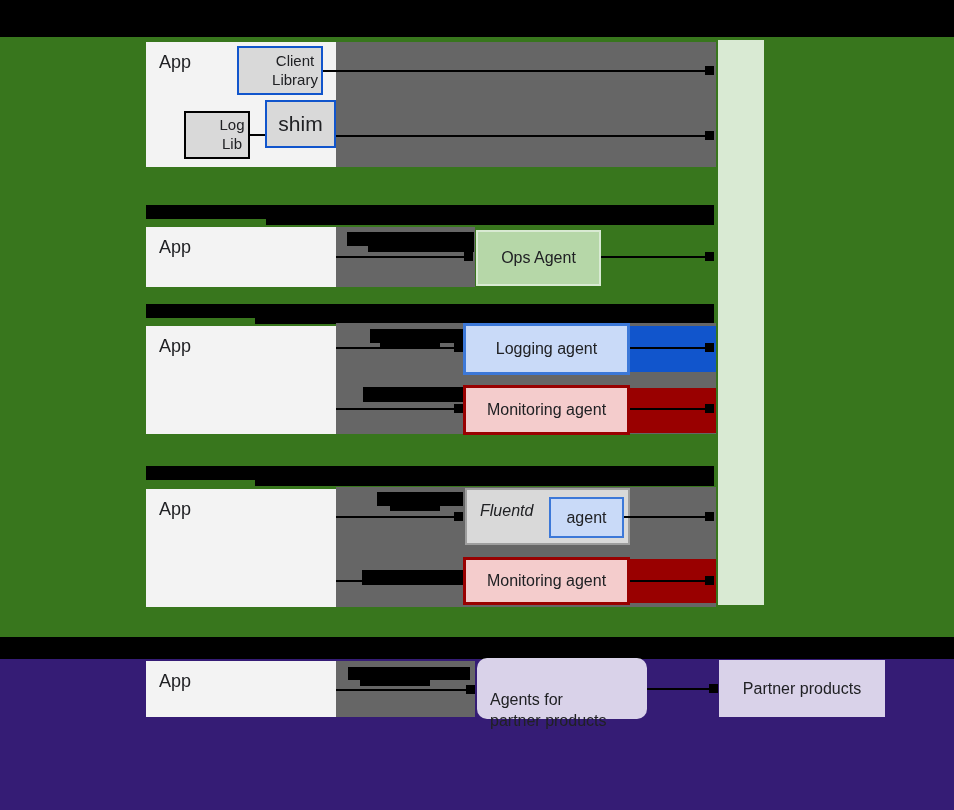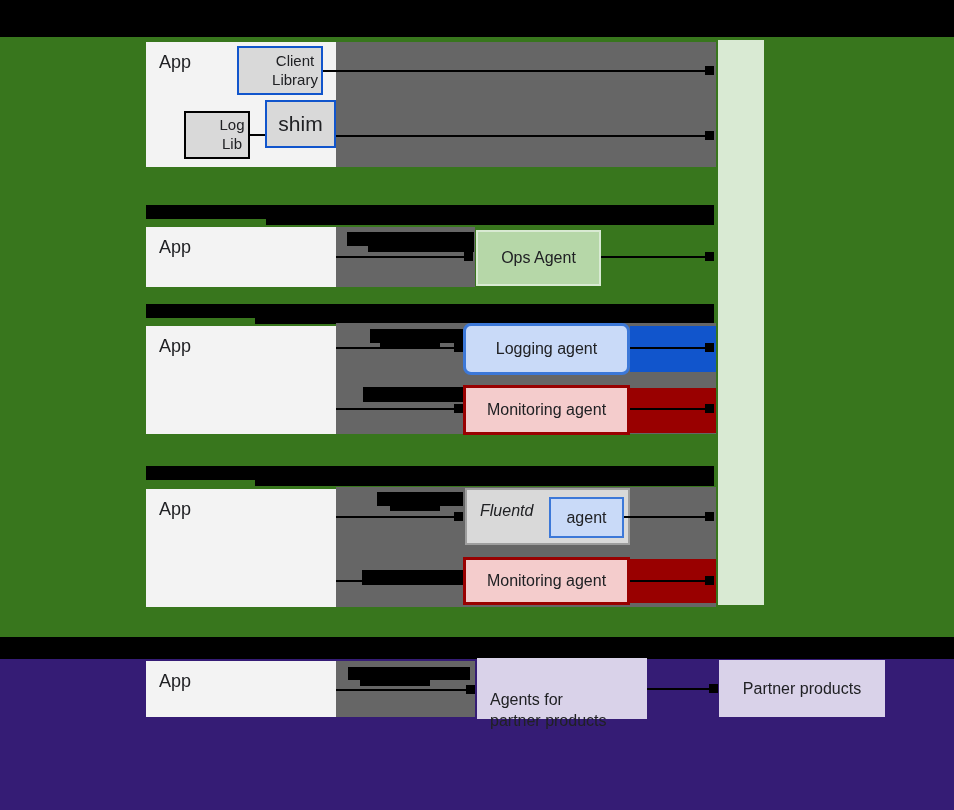--- a/index.html
+++ b/index.html
@@ -25,21 +25,21 @@
   .b-blue{border:2px solid var(--blue,#1155cc);}
   .b-black{border:2px solid #000;}
   .b-gray{border:2px solid #9e9e9e;font-style:italic;}
   .ops{background:var(--agent_green_fill,#b6d7a8);border:2px solid var(--light_green,#d9ead3);}
   .logging{background:var(--blue_fill,#c9daf8);border:3px solid var(--blue_border,#3c78d8);}
   .monitoring{background:var(--red_fill,#f4cccc);border:3px solid var(--red_dark,#990000);}
   .blue-bar{background:var(--blue,#1155cc);}
   .red-bar{background:var(--red_dark,#990000);}
   .collector-bar{background:var(--light_green,#d9ead3);border:2px solid var(--gcp_green,#38761d);}
   .lavender{background:var(--lavender,#d9d2e9);}
-  .agents-partner{padding:9px 0 0 13px;font-size:16px;line-height:1.35;}
+  .agents-partner{padding:9px 0 0 13px;font-size:16px;line-height:1.35;border-radius:10px;}
   
   .arrow-line{height:2px;background:#000;}
   .arrow-head{width:9px;height:9px;background:#000;}
   .connector{height:2px;background:#000;}
 </style>
 </head>
 <body>
 
 <div id="canvas">
 
@@ -94,21 +94,21 @@
 
   <div class="abs gray-panel" style="left:336px;top:323px;width:380px;height:111px;"></div>
   <div class="abs app-box" style="left:146px;top:326px;width:190px;height:108px;">
     <span>App</span>
   </div>
   <div class="abs blue-bar" style="left:630px;top:326px;width:86px;height:46px;"></div>
   <div class="abs redacted" style="left:370px;top:329px;width:93px;height:14px;"></div>
   <div class="abs redacted" style="left:380px;top:343px;width:60px;height:5px;"></div>
   <div class="abs arrow-line" style="left:336px;top:347px;width:119px;"></div>
   <div class="abs arrow-head" style="left:454px;top:343px;"></div>
-  <div class="abs cbox logging" style="left:463px;top:323px;width:167px;height:52px;border-radius:8px;">
+  <div class="abs cbox logging" style="left:463px;top:323px;width:167px;height:52px;">
     <span>Logging agent</span>
   </div>
   <div class="abs arrow-line" style="left:630px;top:347px;width:76px;"></div>
   <div class="abs arrow-head" style="left:705px;top:343px;"></div>
 
   <div class="abs red-bar" style="left:630px;top:388px;width:86px;height:45px;"></div>
   <div class="abs redacted" style="left:363px;top:387px;width:100px;height:15px;"></div>
   <div class="abs arrow-line" style="left:336px;top:408px;width:119px;"></div>
   <div class="abs arrow-head" style="left:454px;top:404px;"></div>
   <div class="abs cbox monitoring" style="left:463px;top:385px;width:167px;height:50px;">

